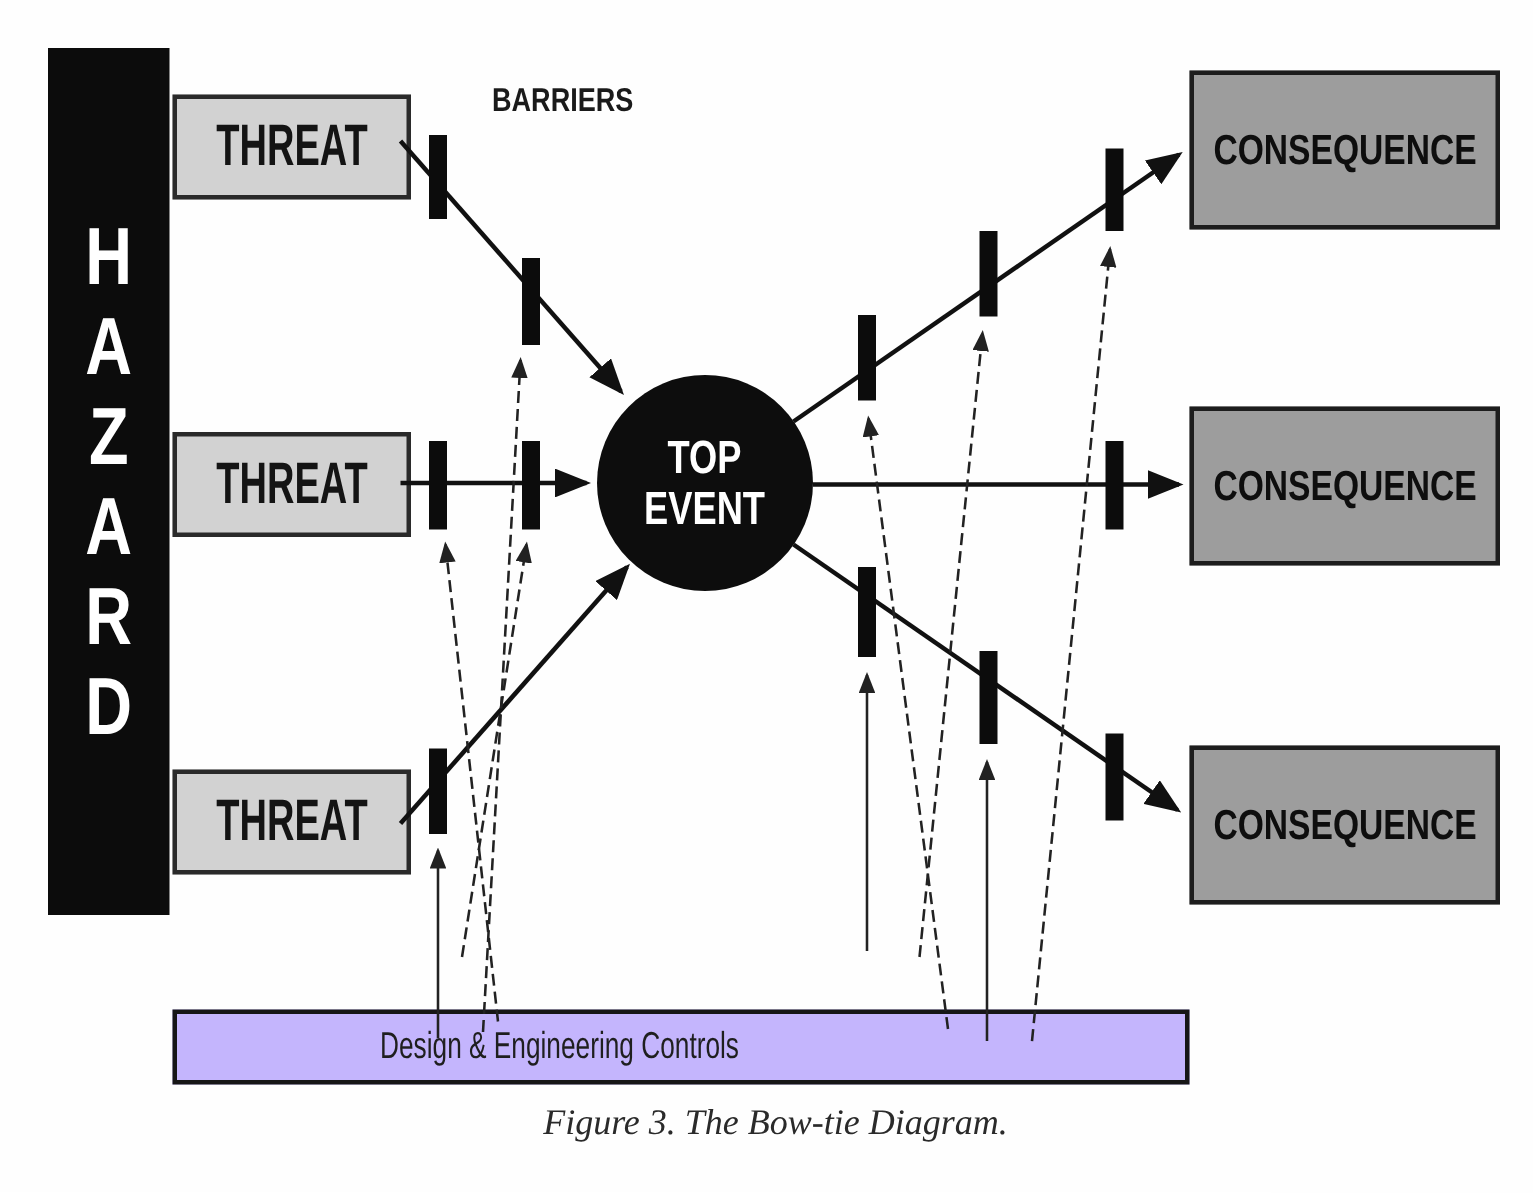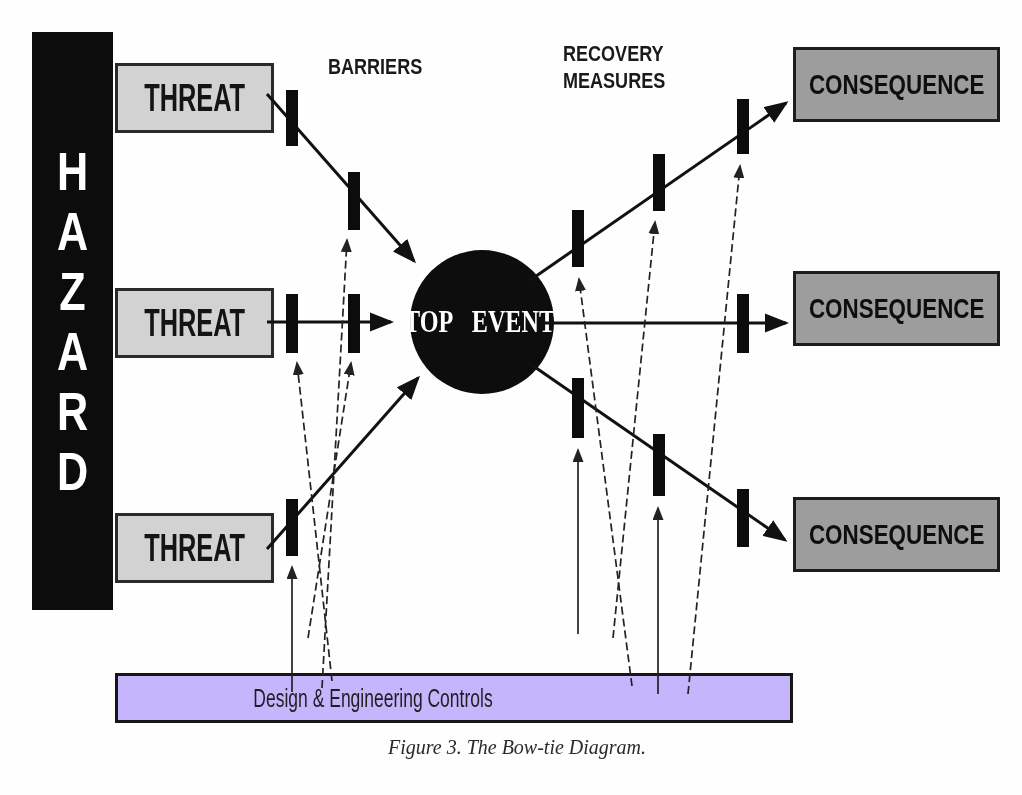--- a/index.html
+++ b/index.html
@@ -16,50 +16,50 @@
   
   .threat{
     position:absolute;left:115px;width:159px;height:70px;background:#d2d2d2;
     border:3px solid #2a2a2a;box-sizing:border-box;
     display:flex;align-items:center;justify-content:center;
   }
   .t1{top:63px}.t2{top:288px}.t3{top:513px}
   .threat-text{font-size:39px;font-weight:bold;color:#141414;transform:scaleX(0.65);white-space:nowrap;}
   
   .consequence{
-    position:absolute;left:793px;width:207px;height:75px;background:#9d9d9d;
+    position:absolute;left:793px;width:207px;height:106px;background:#9d9d9d;
     border:3px solid #1d1d1d;box-sizing:border-box;
     display:flex;align-items:center;justify-content:center;
   }
   .c1{top:47px}.c2{top:271px}.c3{top:497px}
   .cons-text{font-size:28px;font-weight:bold;color:#0e0e0e;transform:scaleX(0.80);white-space:nowrap;}
   
   .topevent{
-    position:absolute;left:410px;top:250px;width:144px;height:144px;border-radius:50%;
-    background:#0d0d0d;display:flex;flex-direction:row;align-items:center;justify-content:center;font-family:Liberation Serif, serif;
+    position:absolute;left:398px;top:250px;width:144px;height:144px;border-radius:50%;
+    background:#0d0d0d;display:flex;flex-direction:column;align-items:center;justify-content:center;
   }
   .te-line{color:#ffffff;font-weight:bold;font-size:31px;line-height:34px;transform:scaleX(0.78);}
   
   .seclabel{position:absolute;color:#1a1a1a;font-weight:bold;font-size:22px;line-height:27px;}
   .seclabel span{display:inline-block;transform:scaleX(0.82);transform-origin:left center;white-space:nowrap;}
   .barriers{left:328px;top:53px;}
   .recovery{left:563px;top:40px;}
   .recovery .rl{display:block;transform:scaleX(0.82);transform-origin:left center;}
   
   .ctrlbar{position:absolute;left:115px;width:678px;box-sizing:border-box;border:3px solid #161616;}
   .mgmt{top:624px;height:50px;background:#8f8f8f;}
   .design{top:673px;height:50px;background:#c4b5fd;}
   .bar-label{
     position:absolute;left:38%;top:50%;transform:translate(-50%,-50%) scaleX(0.70);
     font-size:25px;color:#1f1f1f;white-space:nowrap;
   }
   
   .caption{
     position:absolute;left:517px;top:736px;transform:translateX(-50%);
-    font-family:"Liberation Serif",serif;font-style:italic;font-size:20px;color:#2a2a2a;white-space:nowrap;
+    font-family:"Liberation Serif",serif;font-style:italic;font-size:24px;color:#2a2a2a;white-space:nowrap;
   }
   
   .overlay{position:absolute;left:0;top:0;width:1022px;height:795px;pointer-events:none;}
   .thick{stroke:#111111;stroke-width:3;fill:none;}
   .thin{stroke:#222222;stroke-width:1.7;fill:none;}
   .dashed{stroke-dasharray:8 4;}
   .bar{fill:#0c0c0c;}
 </style>
 </head>
 <body>
@@ -80,24 +80,20 @@
   </div>
   <div class="threat t2">
     <span class="threat-text">THREAT</span>
   </div>
   <div class="threat t3">
     <span class="threat-text">THREAT</span>
   </div>
 
   <div class="seclabel barriers">
     <span>BARRIERS</span>
-  </div>
-  <div class="seclabel recovery">
-    <span class="rl">RECOVERY</span>
-    <span class="rl">MEASURES</span>
   </div>
 
   <div class="topevent">
     <span class="te-line">TOP</span>
     <span class="te-line">EVENT</span>
   </div>
 
   <div class="consequence c1">
     <span class="cons-text">CONSEQUENCE</span>
   </div>

